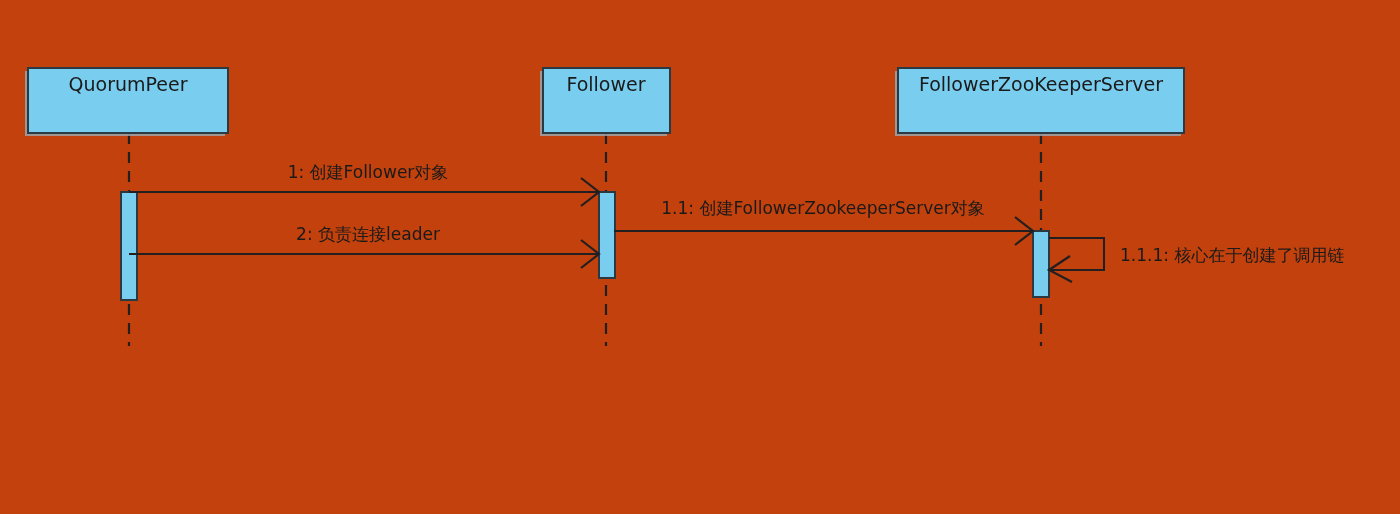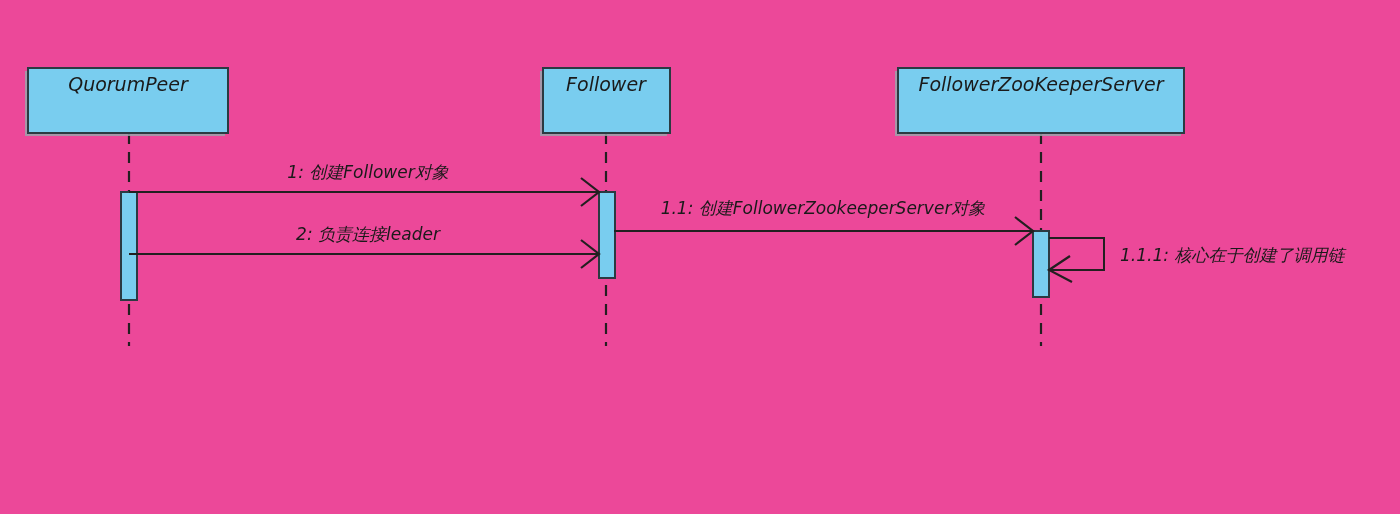--- a/index.html
+++ b/index.html
@@ -7,23 +7,22 @@
     padding: 0;
     background: #ffffff;
   }
   body {
     font-family: "DejaVu Sans", "Liberation Sans", sans-serif;
   }
   #canvas {
     position: relative;
     width: 1400px;
     height: 514px;
-    background: #ec4899;
+    background: #c2410c;
     overflow: hidden;
-    font-style: italic;
   }
   #svg-diagram {
     position: absolute;
     left: 0;
     top: 0;
     width: 1400px;
     height: 514px;
     display: block;
   }
   .lifeline-box {

